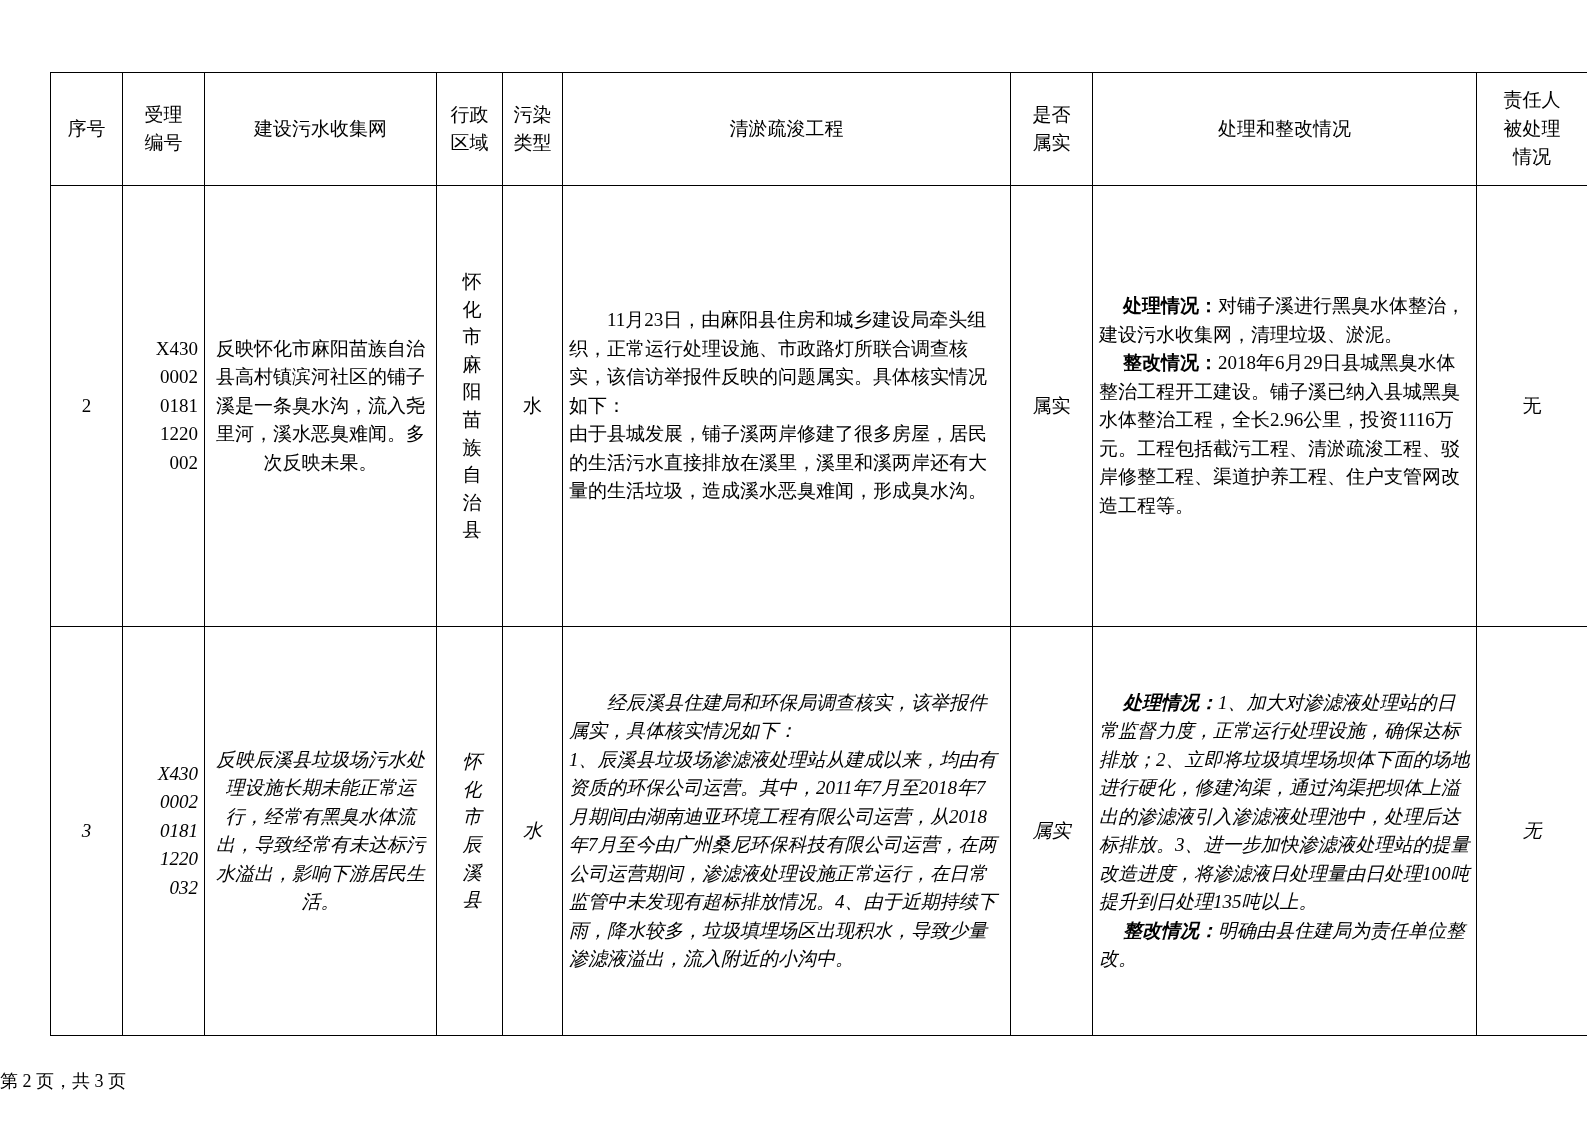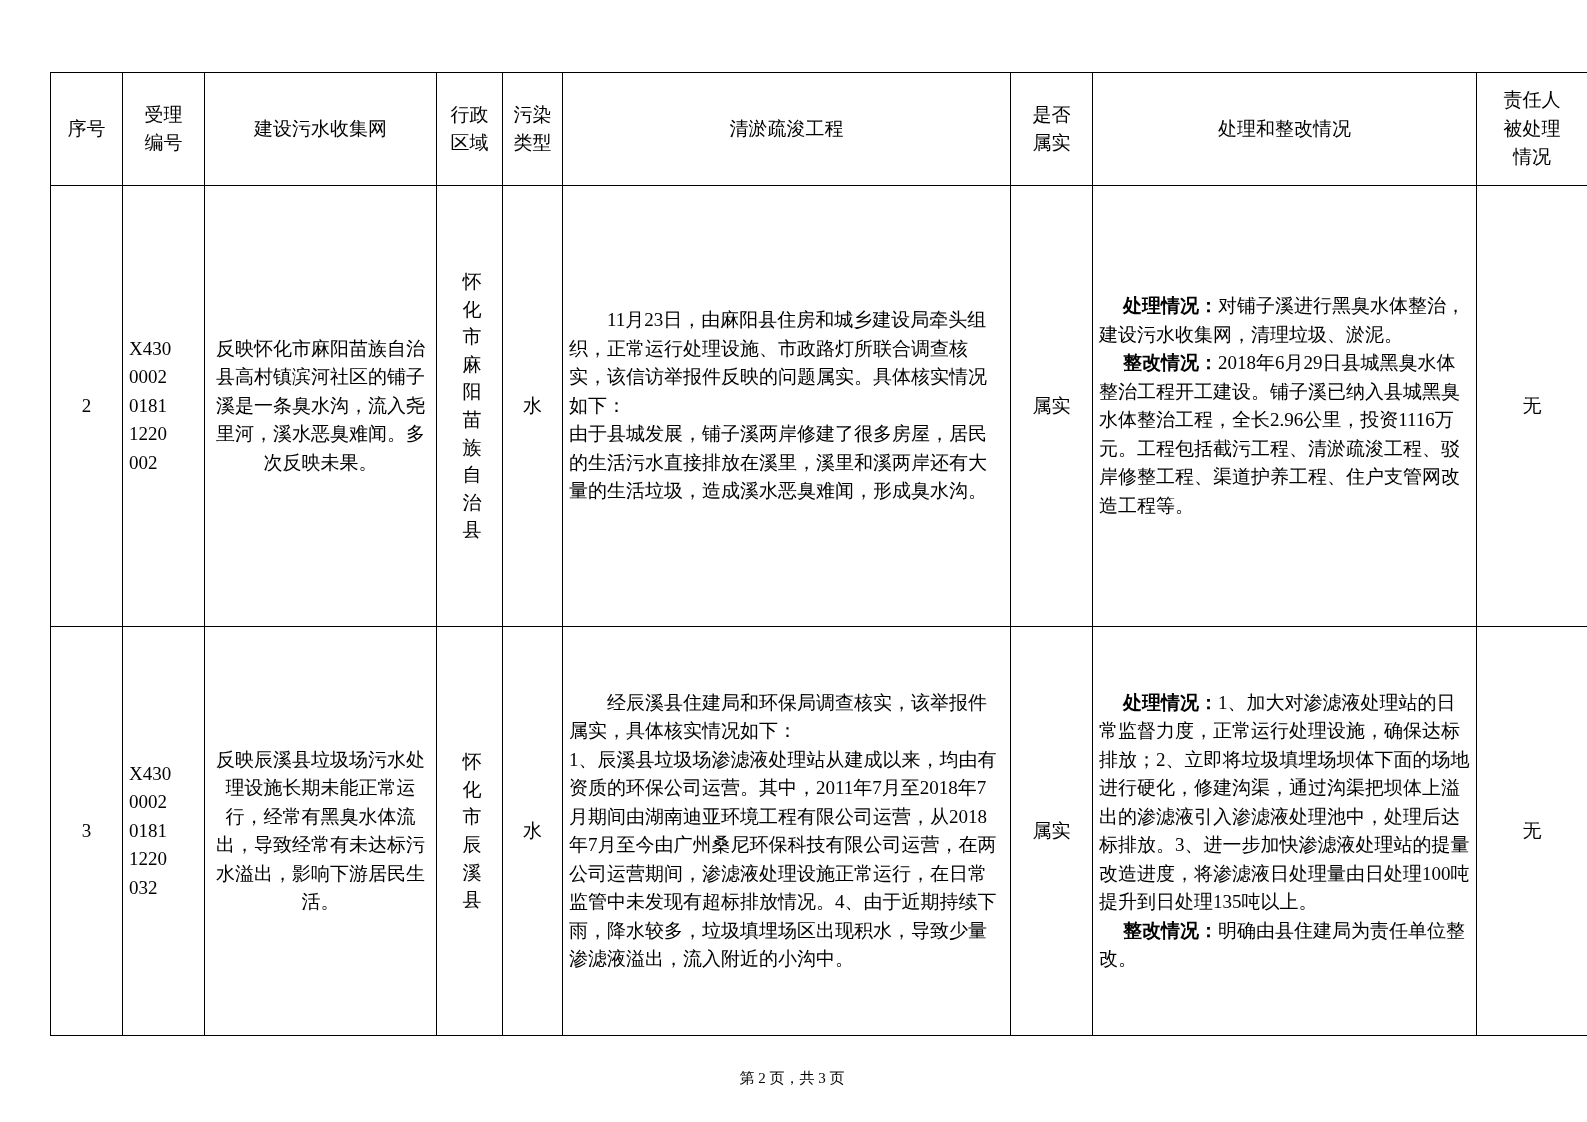--- a/index.html
+++ b/index.html
@@ -53,21 +53,21 @@
   col.c-invest   { width: 448px; }
   col.c-true     { width: 82px; }
   col.c-handle   { width: 384px; }
   col.c-person   { width: 111px; }
 
   td.seq {
     text-align: center;
     font-size: 20px;
   }
   td.code {
-    text-align: left;
+    text-align: right;
     font-size: 19px;
     line-height: 1.5;
     letter-spacing: 0px;
     word-break: break-all;
   }
   td.desc {
     text-align: center;
     vertical-align: middle;
     font-size: 20px;
     line-height: 1.55;
@@ -105,29 +105,29 @@
     font-size: 20px;
   }
   .indent {
     text-indent: 2em;
   }
   .bold {
     font-weight: bold;
     margin-left: 24px;
   }
   tr.row-2 td { height: 432px; }
-  tr.row-3 td { height: 400px; }
+  tr.row-3 td { height: 400px; font-style: italic; }
 
   .footer {
     position: absolute;
     left: 0;
     top: 1069px;
     width: 1584px;
-    text-align: center;
-    font-size: 15px;
+    text-align: left;
+    font-size: 18px;
     font-family: "Liberation Serif", "DejaVu Serif", serif;
   }
 </style>
 </head>
 <body>
 
 <div class="page">
 
   <table class="report">
     <colgroup>

